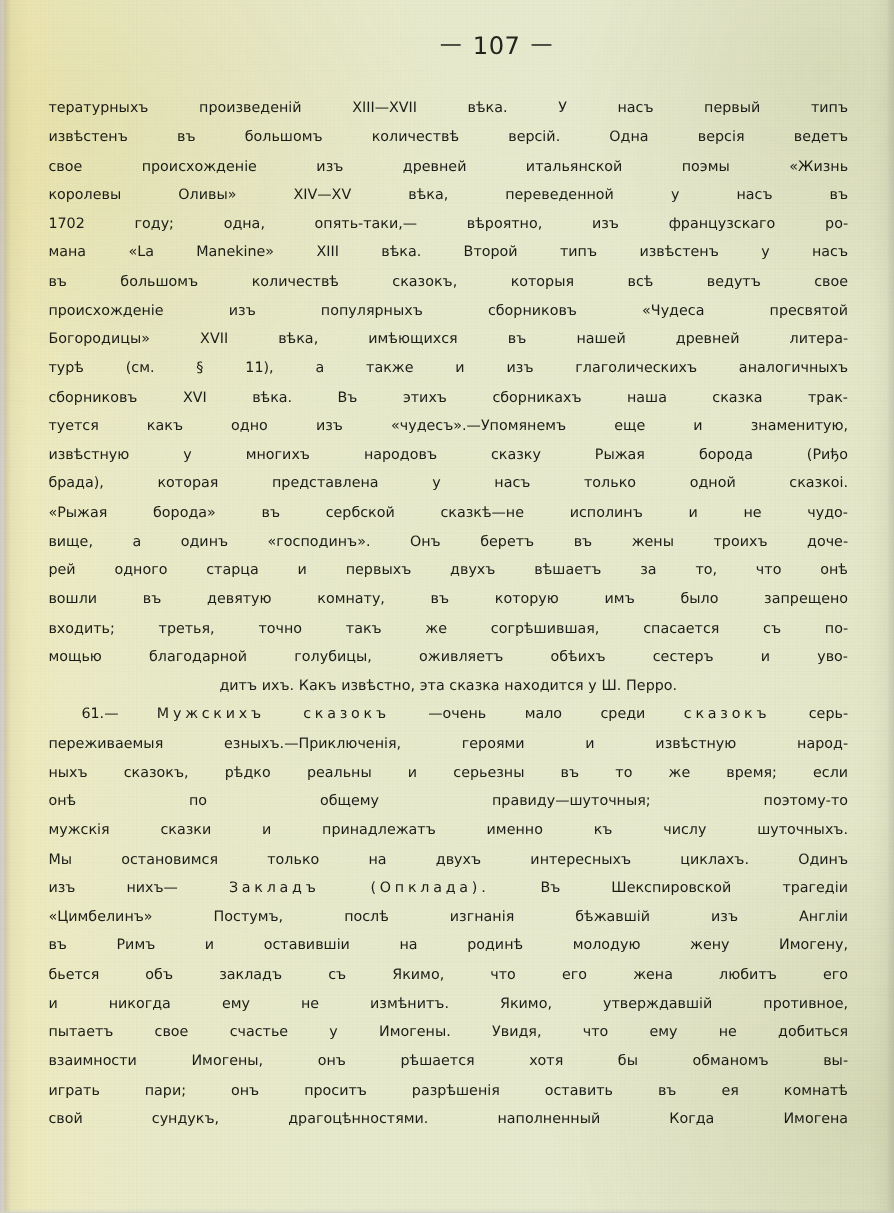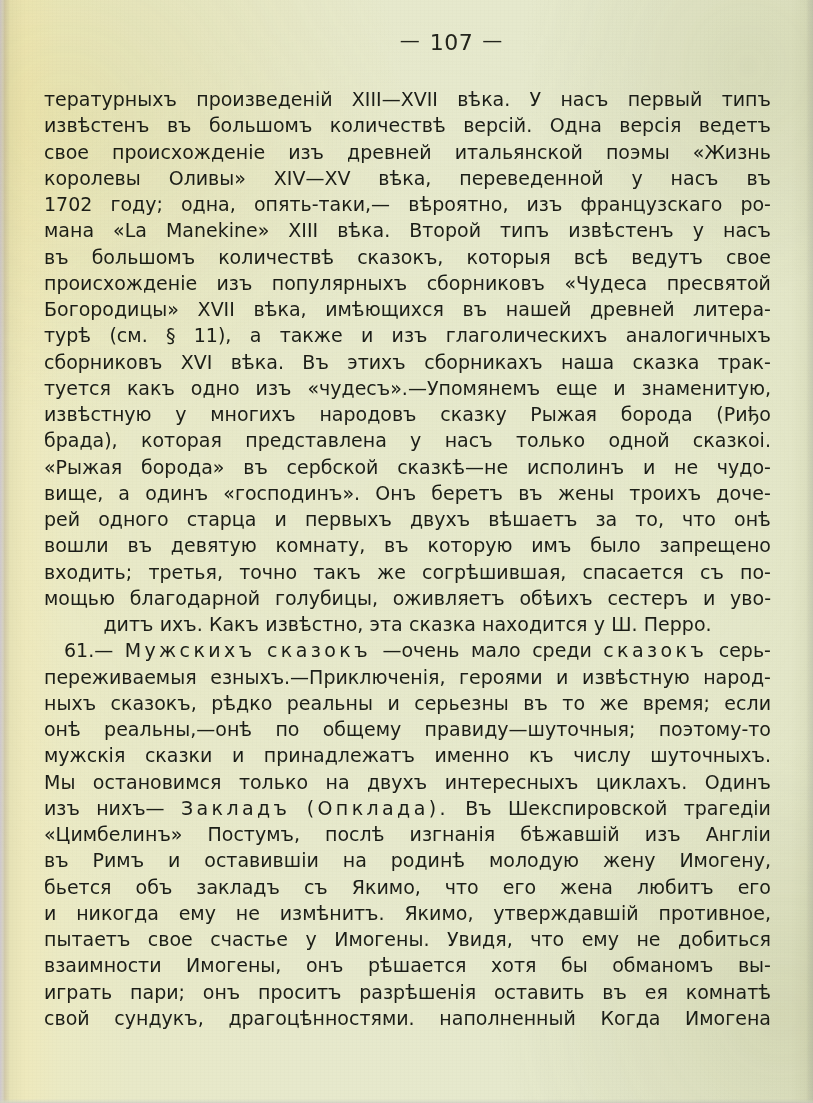--- a/index.html
+++ b/index.html
@@ -101,29 +101,29 @@
     left: 44px;
     top: 86px;
     width: 727px;
   }
   
   .jline {
     display: flex;
     justify-content: space-between;
     height: 26.25px;
     line-height: 26.25px;
-    font-size: 19px;
+    font-size: 13px;
     color: #1b1d17;
     overflow: visible;
   }
   .jline.last {
     justify-content: center;
   }
   .jline.last > span + span { margin-left: 0.33em; }
-  .jline .pad-start { margin-left: 20px; }
+  .jline .pad-start { margin-left: 30px; }
   .sp { letter-spacing: 3.4px; }
 </style>
 </head>
 <body>
 
 <div class="page">
 
   <div class="edge-left"></div>
   <div class="edge-right"></div>
   <div class="edge-bottom"></div>
@@ -381,21 +381,20 @@
         <span class="w">и</span>
         <span class="w">серьезны</span>
         <span class="w">въ</span>
         <span class="w">то</span>
         <span class="w">же</span>
         <span class="w">время;</span>
         <span class="w">если</span>
       </div>
       <div class="jline">
         <span class="w">онѣ</span>
-        <span class="w">реальны,—онѣ</span>
         <span class="w">по</span>
         <span class="w">общему</span>
         <span class="w">правиду—шуточныя;</span>
         <span class="w">поэтому-то</span>
       </div>
       <div class="jline">
         <span class="w">мужскія</span>
         <span class="w">сказки</span>
         <span class="w">и</span>
         <span class="w">принадлежатъ</span>

